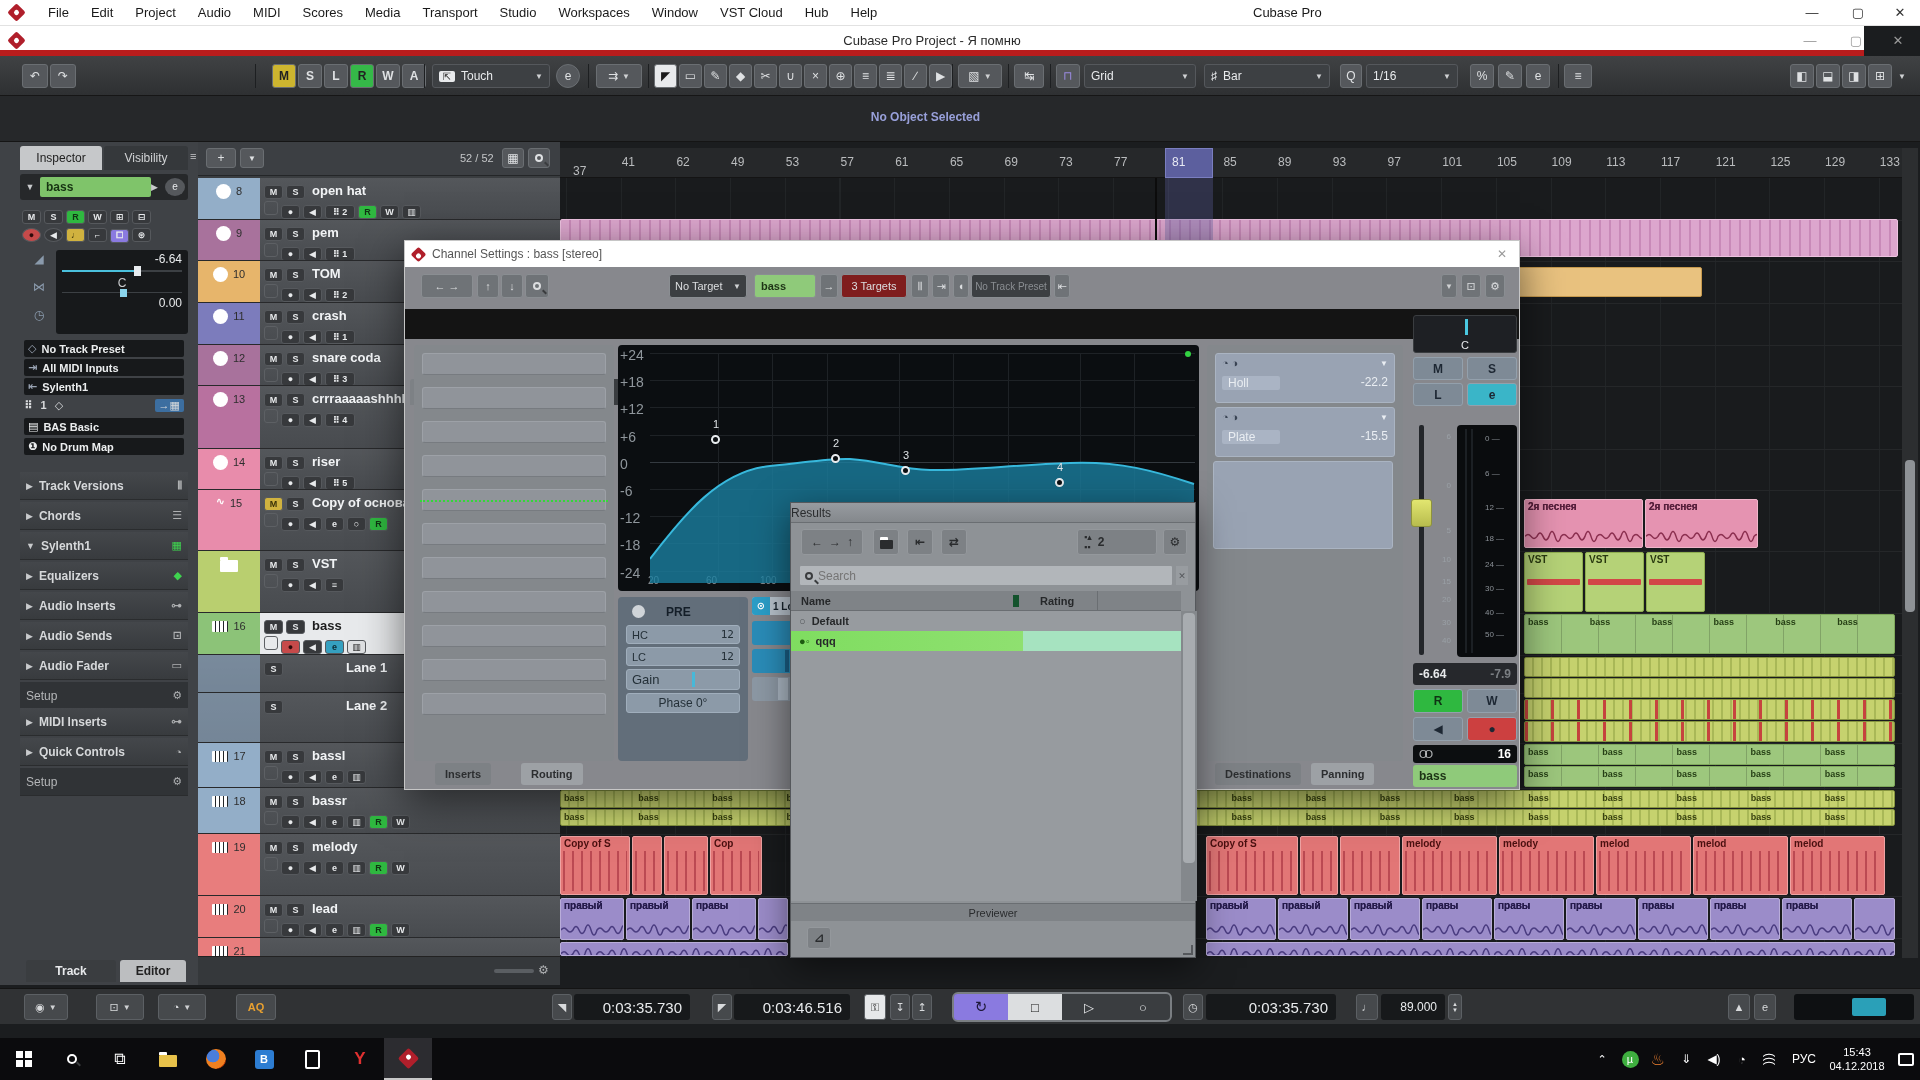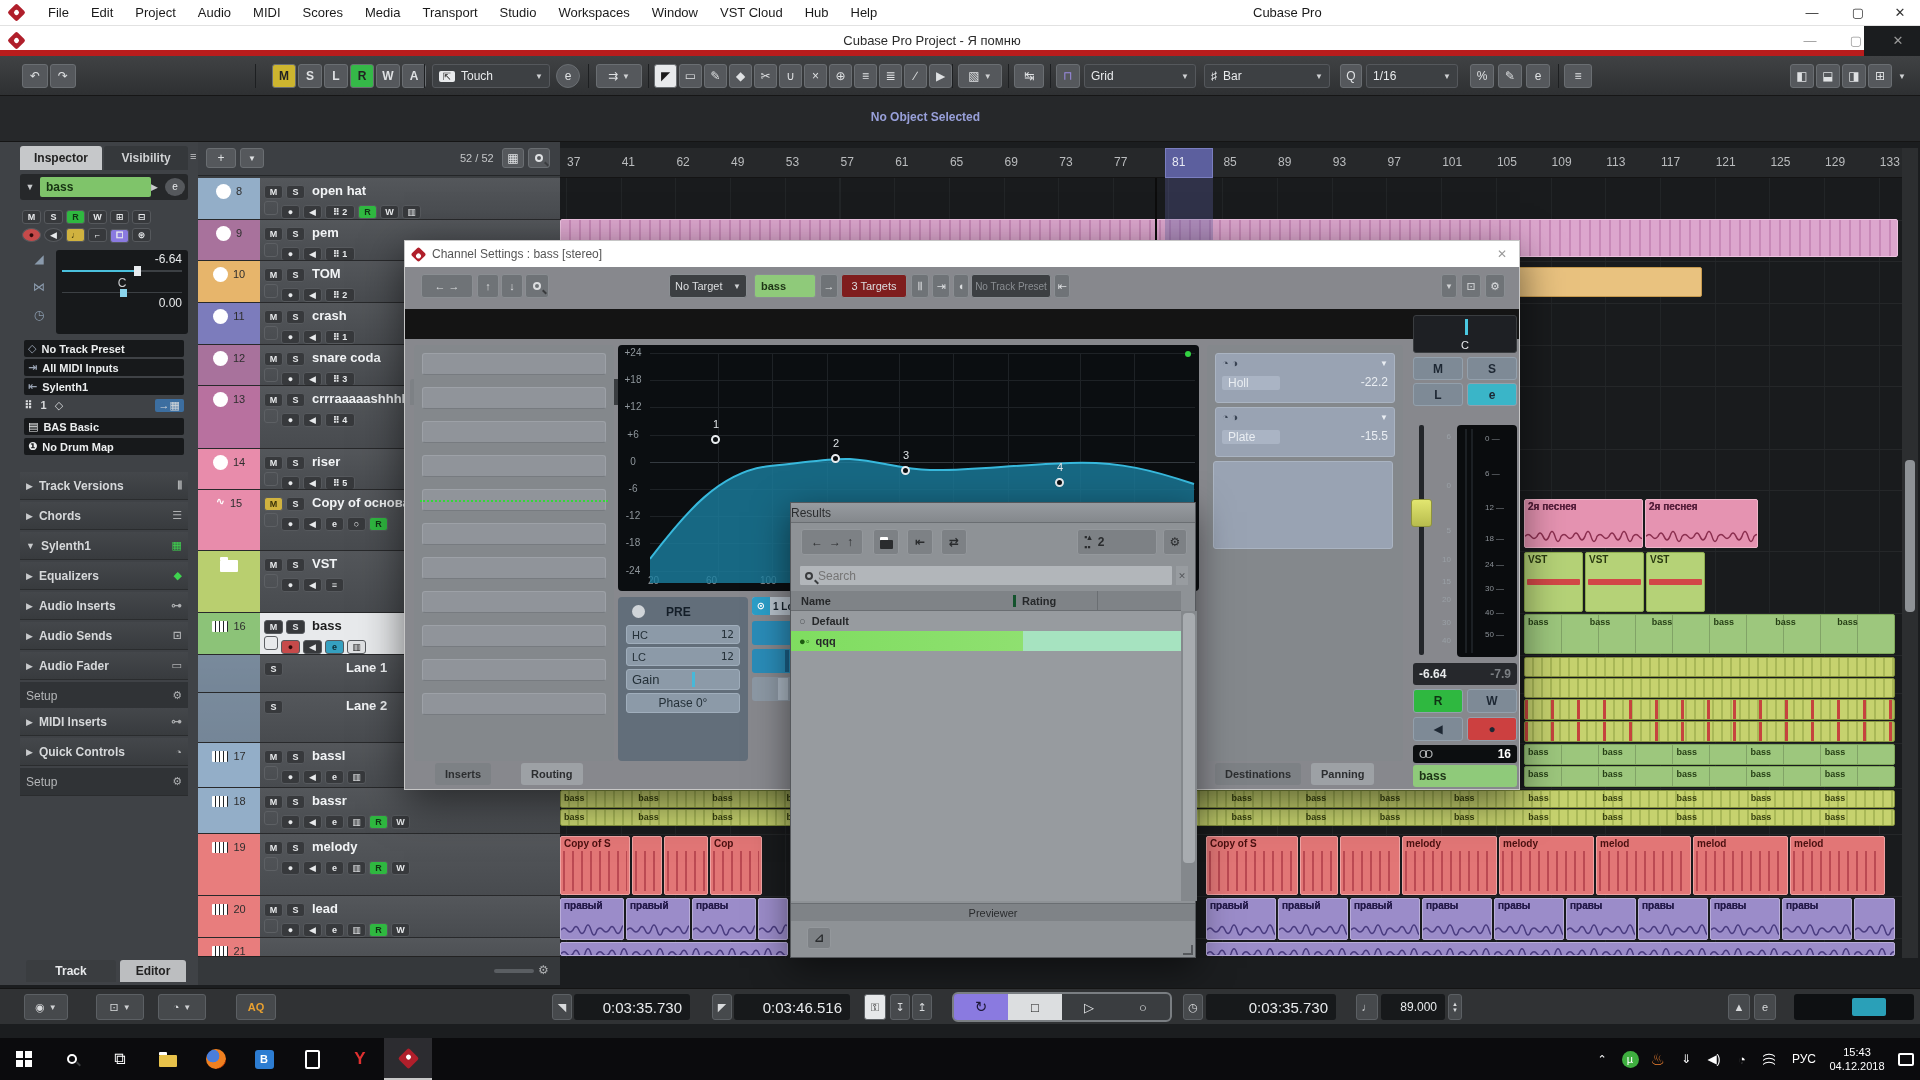--- a/index.html
+++ b/index.html
@@ -18,21 +18,21 @@
 
 #toolbar{position:absolute;left:0;top:56px;width:1920px;height:40px;background:linear-gradient(#404244,#2e3032);border-bottom:1px solid #161616;z-index:25}
 .tchip{position:absolute;top:8px;height:24px;border-radius:3px;background:#55585c;border:1px solid #6a6e72;color:#dfe1e3;font-size:12px;display:flex;align-items:center;justify-content:center}
 .tsel{background:#3d4043;border:1px solid #55585c;color:#e8eaec;font-size:12px;display:flex;align-items:center;padding:0 6px;gap:6px}
 .sep{position:absolute;top:8px;width:1px;height:24px;background:#1d1f21}
 .caret{font-size:8px;color:#cfd1d3}
 
 #statusline{position:absolute;left:0;top:96px;width:1920px;height:46px;background:#26282a;border-bottom:1px solid #151515;z-index:5}
 
 #inspector{position:absolute;left:0;top:142px;width:198px;height:843px;background:#3f4246;z-index:6}
-.insp-tab{position:absolute;top:4px;height:24px;font-size:12px;font-weight:bold;display:flex;align-items:center;justify-content:center;border-radius:3px 3px 0 0}
+.insp-tab{position:absolute;top:4px;height:24px;font-size:12px;font-weight:normal;display:flex;align-items:center;justify-content:center;border-radius:3px 3px 0 0}
 .insp-row{position:absolute;left:24px;width:160px;height:17px;background:#17191b;border-radius:2px;color:#eceeef;font-size:11px;font-weight:bold;display:flex;align-items:center;padding:0 4px;gap:5px}
 .sect{position:absolute;left:20px;width:168px;height:28px;background:linear-gradient(#44474b,#383b3e);border-bottom:1px solid #2a2c2e;color:#d6d8da;font-size:12px;font-weight:bold;display:flex;align-items:center;padding:0 6px;gap:6px}
 .sect .arr{font-size:9px;color:#c8cacc}
 .sect .ric{margin-left:auto;font-size:11px;color:#aeb0b2}
 
 #tracklist{position:absolute;left:198px;top:142px;width:362px;height:843px;background:#3a3d40;z-index:6}
 .track-row{position:absolute;left:0;width:362px;display:flex;background:linear-gradient(#54575b,#484b4f);border-bottom:1px solid #28292b;overflow:hidden}
 .track-row.selected{background:#e8eaec}
 .cstrip{width:62px;flex:0 0 62px;display:flex;align-items:flex-start;justify-content:center;gap:5px;padding-top:5px;position:relative}
 .cstrip .num{font-size:11px;color:#2e2e2e;margin-top:2px}
@@ -76,21 +76,21 @@
 #dlg-title .t{font-size:12px;color:#555}
 .dchip{position:absolute;height:24px;border-radius:3px;background:#6f7377;border:1px solid #8a8e92;color:#dcdee0;font-size:11px;display:flex;align-items:center;justify-content:center}
 .dseg{position:absolute;top:70px;height:26px;display:flex;align-items:center;gap:5px;padding:0 8px;font-size:12px;font-weight:bold;border-radius:3px 3px 0 0}
 .ring{width:9px;height:9px;border:1px solid currentColor;border-radius:50%;opacity:.7}
 .dia{font-size:10px;opacity:.7}
 .panel{position:absolute;background:#84888c;border-radius:4px}
 .islot{position:absolute;left:8px;width:184px;height:22px;background:#90949a;border:1px solid #9da1a7;border-bottom-color:#777b80;border-radius:3px}
 .btab{position:absolute;height:22px;font-size:11px;font-weight:bold;color:#2c2e30;display:flex;align-items:center;justify-content:center;border-radius:3px;padding:0 10px}
 
 #eq{position:absolute;left:213px;top:104px;width:581px;height:246px;background:#0b0e11;border-radius:4px;overflow:hidden}
-.eqy{position:absolute;width:26px;text-align:center;font-size:10px;color:#8f969c}
+.eqy{position:absolute;width:26px;text-align:left;font-size:14px;color:#8f969c}
 .eqx{position:absolute;font-size:10px;color:#8f969c}
 .eqgh{position:absolute;left:32px;right:4px;height:1px;background:#1e2226}
 .eqgv{position:absolute;top:8px;bottom:14px;width:1px;background:#1e2226}
 .eqband{position:absolute;width:9px;height:9px;border:2px solid #e8ecef;border-radius:50%;background:#0b0e11}
 .eqnum{position:absolute;color:#dfe3e6;font-size:11px}
 
 .send{position:absolute;left:8px;width:180px;height:50px;background:#99a3b3;border-radius:3px;border:1px solid #aab4c2;padding:3px 6px}
 .send .nm{display:inline-block;background:#aab4c4;border-radius:2px;padding:0 6px;font-size:12px;color:#e9edf2;min-width:58px}
 .send .val{float:right;font-size:12px;color:#e9edf2;margin-top:2px}
 .sbtn{position:absolute;height:23px;border-radius:3px;display:flex;align-items:center;justify-content:center;font-size:12px;font-weight:bold;background:#7e8a96;color:#1d2733;border:1px solid #93a0ac}
@@ -509,21 +509,21 @@
         </div>
       </div>
     <div class="abs" style="left:0;top:814px;width:362px;height:29px;background:#35383b;border-top:1px solid #222">
       <span class="abs" style="left:296px;top:4px;width:40px;height:4px;background:#5a5e62;border-radius:2px;margin-top:8px"></span>
       <span class="abs" style="left:340px;top:6px;color:#aeb0b2;font-size:12px">⚙</span>
     </div>
   </div>
 
   <div id="ruler">
     <div id="ruler-nums">
-        <span class="rn" style="left: 7px;">37</span>
+        <span class="rn" style="left: 13px; margin-top: 9px;">37</span>
         <span class="rn" style="left: 61.7px;">41</span>
         <span class="rn" style="left: 116.4px;">62</span>
         <span class="rn" style="left: 171.1px;">49</span>
         <span class="rn" style="left: 225.8px;">53</span>
         <span class="rn" style="left: 280.5px;">57</span>
         <span class="rn" style="left: 335.2px;">61</span>
         <span class="rn" style="left: 389.9px;">65</span>
         <span class="rn" style="left: 444.6px;">69</span>
         <span class="rn" style="left: 499.3px;">73</span>
         <span class="rn" style="left: 554px;">77</span>
@@ -1098,21 +1098,21 @@
         <span>2</span>
       </div>
     <div class="rchip" style="left:372px;top:26px;width:24px">⚙</div>
     <div class="abs" style="left:8px;top:62px;width:374px;height:21px;background:#b2b6ba;border:1px solid #8e9296;border-radius:2px;display:flex;align-items:center;padding:0 5px;gap:5px">
       <span class="mag"></span>
       <input style="flex: 1 1 0%; background: transparent; border: 0px; outline: 0px; font-size: 12px; color: rgb(58, 60, 62); font-family: &quot;Liberation Sans&quot;, sans-serif;" placeholder="Search">
     </div>
     <div class="abs" style="left:384px;top:62px;width:14px;height:21px;background:#989ca0;border:1px solid #8e9296;color:#55585c;font-size:9px;text-align:center;line-height:21px">✕</div>
     <div class="abs" style="left:0;top:88px;width:390px;height:20px;background:#7f8387;border-bottom:1px solid #6a6e72;display:flex;align-items:center;font-size:11px;font-weight:bold;color:#26282a">
       <span style="padding-left:10px;width:222px">Name</span>
-      <span style="width:84px;border-left:3px solid #14532d;padding-left:6px">Rating</span>
+      <span style="width:84px;border-left:6px solid #14532d;padding-left:21px">Rating</span>
       <span style="border-left:1px solid #6a6e72;height:100%"></span>
     </div>
     <div class="abs" style="left:0;top:108px;width:390px;height:290px;background:#979b9f">
         <div id="res-rows">
           <div class="rrow" style="top: 0px;">
             <span style="padding-left:8px;display:flex;gap:6px;align-items:center">
               <span style="color:#55585c">○</span>
               <span>Default</span>
             </span>
           </div>

